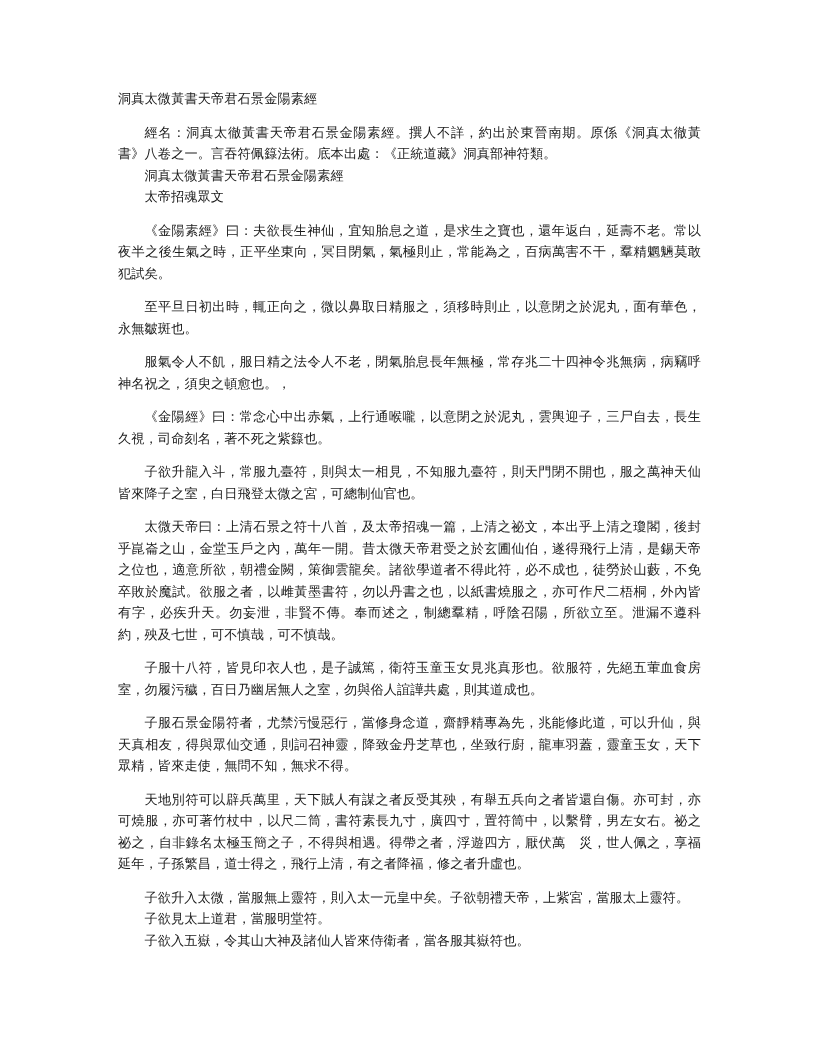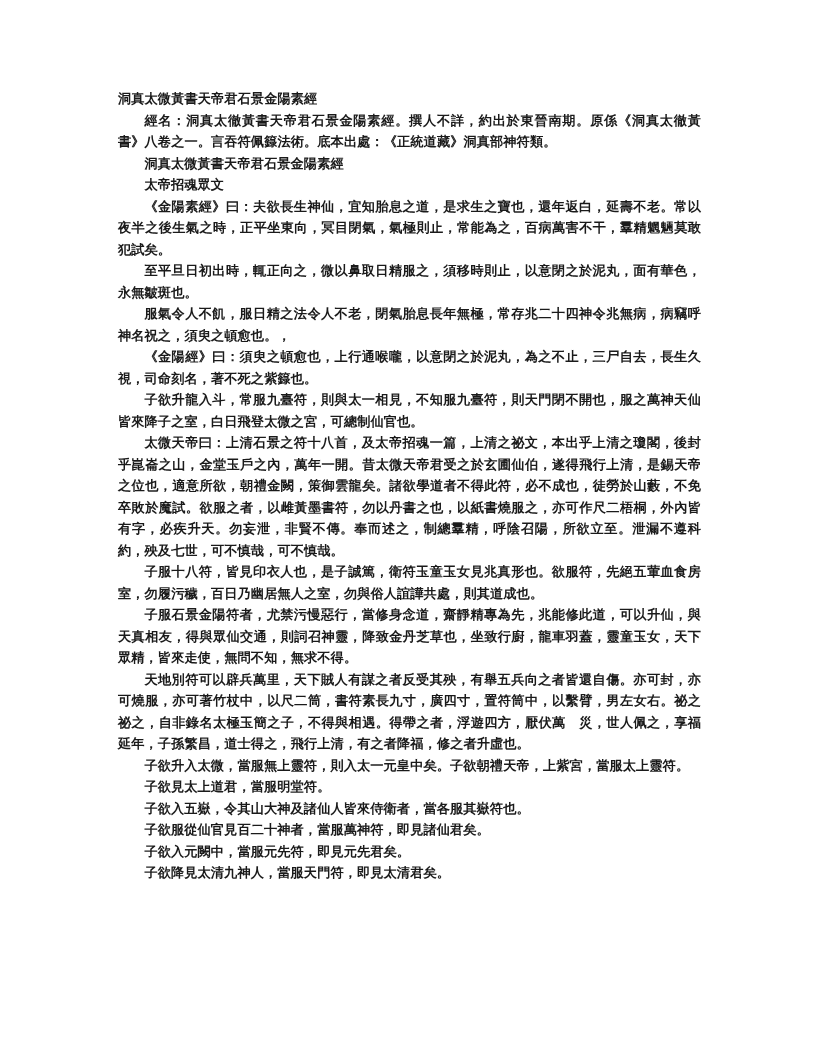--- a/index.html
+++ b/index.html
@@ -12,21 +12,20 @@
     font-family: "DejaVu Serif", "Liberation Serif", serif;
     color: #000000;
   }
   .page {
     position: relative;
     width: 816px;
     height: 948px;
     background: #ffffff;
     box-sizing: border-box;
     overflow: hidden;
-    font-weight: bold;
   }
   .text-block {
     position: absolute;
     left: 118px;
     top: 88px;
     width: 583px;
   }
   .line,
   .para {
     font-size: 13.2px;
@@ -42,20 +41,21 @@
     word-break: break-all;
   }
   
   .para {
     text-align: justify;
     text-align-last: left;
     text-justify: inter-character;
     text-indent: 2em;
     word-break: break-all;
     overflow-wrap: break-word;
+    margin-top: 12px;
   }
   
   .para.no-indent {
     text-indent: 0;
   }
   
   .line.indent {
     text-indent: 2em;
   }
 </style>
@@ -64,21 +64,21 @@
 
 <div class="page">
   <div class="text-block">
       <p class="line">洞真太微黃書天帝君石景金陽素經</p>
       <p class="para">經名：洞真太徹黃書天帝君石景金陽素經。撰人不詳，約出於東晉南期。原係《洞真太徹黃書》八卷之一。言吞符佩籙法術。底本出處：《正統道藏》洞真部神符類。</p>
       <p class="line indent">洞真太微黃書天帝君石景金陽素經</p>
       <p class="line indent">太帝招魂眾文</p>
       <p class="para">《金陽素經》曰：夫欲長生神仙，宜知胎息之道，是求生之寶也，還年返白，延壽不老。常以夜半之後生氣之時，正平坐東向，冥目閉氣，氣極則止，常能為之，百病萬害不干，羣精魍魎莫敢犯試矣。</p>
       <p class="para">至平旦日初出時，輒正向之，微以鼻取日精服之，須移時則止，以意閉之於泥丸，面有華色，永無皺斑也。</p>
       <p class="para">服氣令人不飢，服日精之法令人不老，閉氣胎息長年無極，常存兆二十四神令兆無病，病竊呼神名祝之，須臾之頓愈也。，</p>
-      <p class="para">《金陽經》曰：須臾之頓愈也，上行通喉嚨，以意閉之於泥丸，為之不止，三尸自去，長生久視，司命刻名，著不死之紫籙也。</p>
+      <p class="para">《金陽經》曰：常念心中出赤氣，上行通喉嚨，以意閉之於泥丸，雲輿迎子，三尸自去，長生久視，司命刻名，著不死之紫籙也。</p>
       <p class="para">子欲升龍入斗，常服九臺符，則與太一相見，不知服九臺符，則天門閉不開也，服之萬神天仙皆來降子之室，白日飛登太微之宮，可總制仙官也。</p>
       <p class="para">太微天帝曰：上清石景之符十八首，及太帝招魂一篇，上清之祕文，本出乎上清之瓊閣，後封乎崑崙之山，金堂玉戶之內，萬年一開。昔太微天帝君受之於玄圃仙伯，遂得飛行上清，是錫天帝之位也，適意所欲，朝禮金闕，策御雲龍矣。諸欲學道者不得此符，必不成也，徒勞於山藪，不免卒敗於魔試。欲服之者，以雌黃墨書符，勿以丹書之也，以紙書燒服之，亦可作尺二梧桐，外內皆有字，必疾升天。勿妄泄，非賢不傳。奉而述之，制總羣精，呼陰召陽，所欲立至。泄漏不遵科約，殃及七世，可不慎哉，可不慎哉。</p>
       <p class="para">子服十八符，皆見印衣人也，是子誠篤，衛符玉童玉女見兆真形也。欲服符，先絕五葷血食房室，勿履污穢，百日乃幽居無人之室，勿與俗人誼譁共處，則其道成也。</p>
       <p class="para">子服石景金陽符者，尤禁污慢惡行，當修身念道，齋靜精專為先，兆能修此道，可以升仙，與天真相友，得與眾仙交通，則詞召神靈，降致金丹芝草也，坐致行廚，龍車羽蓋，靈童玉女，天下　眾精，皆來走使，無問不知，無求不得。</p>
       <p class="para">天地別符可以辟兵萬里，天下賊人有謀之者反受其殃，有舉五兵向之者皆還自傷。亦可封，亦可燒服，亦可著竹杖中，以尺二筒，書符素長九寸，廣四寸，置符筒中，以繫臂，男左女右。祕之祕之，自非錄名太極玉簡之子，不得與相遇。得帶之者，浮遊四方，厭伏萬　災，世人佩之，享福延年，子孫繁昌，道士得之，飛行上清，有之者降福，修之者升虛也。</p>
       <p class="para">子欲升入太微，當服無上靈符，則入太一元皇中矣。子欲朝禮天帝，上紫宮，當服太上靈符。</p>
       <p class="line indent">子欲見太上道君，當服明堂符。</p>
       <p class="line indent">子欲入五嶽，令其山大神及諸仙人皆來侍衛者，當各服其嶽符也。</p>
       <p class="line indent">子欲服從仙官見百二十神者，當服萬神符，即見諸仙君矣。</p>
       <p class="line indent">子欲入元闕中，當服元先符，即見元先君矣。</p>

